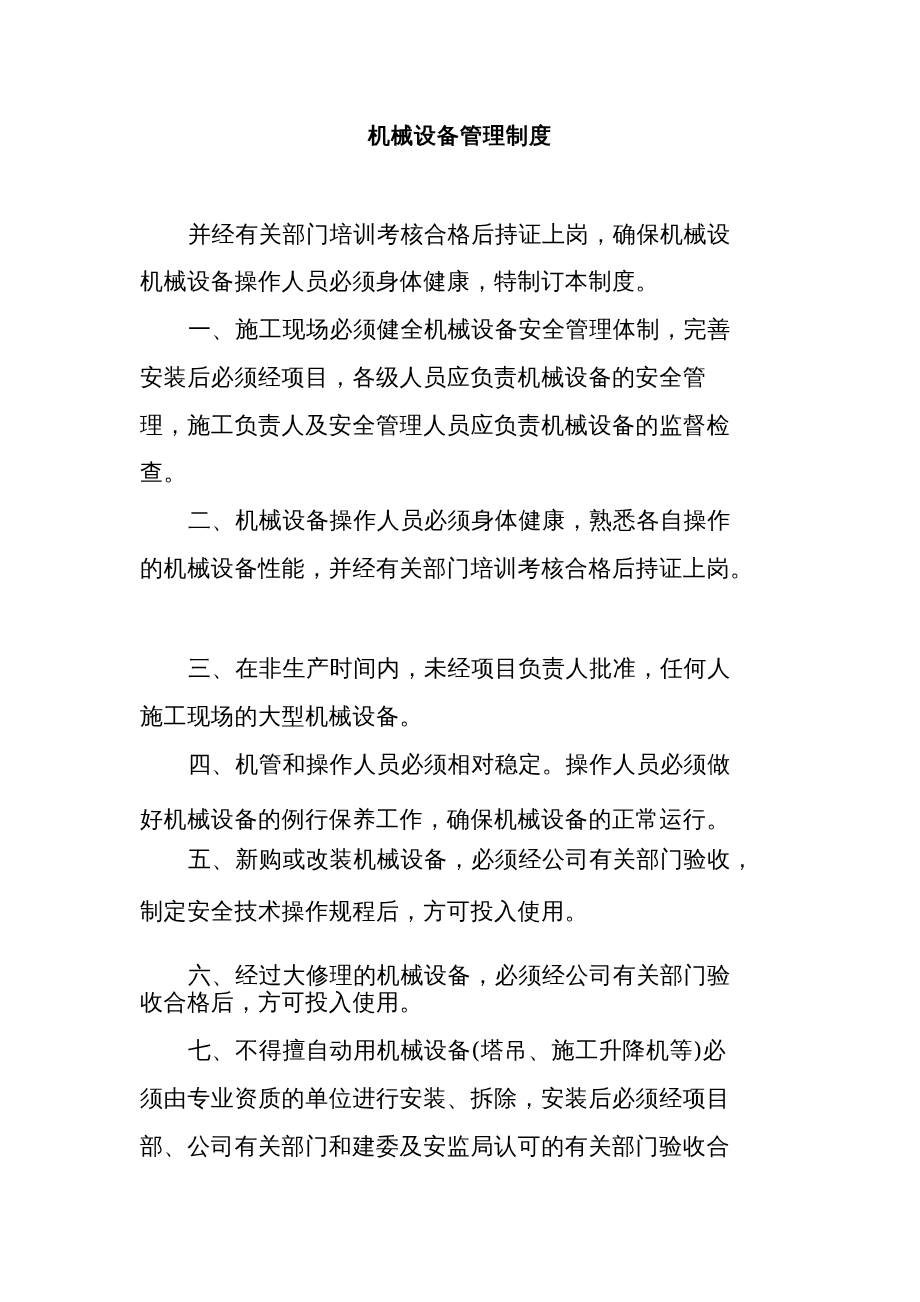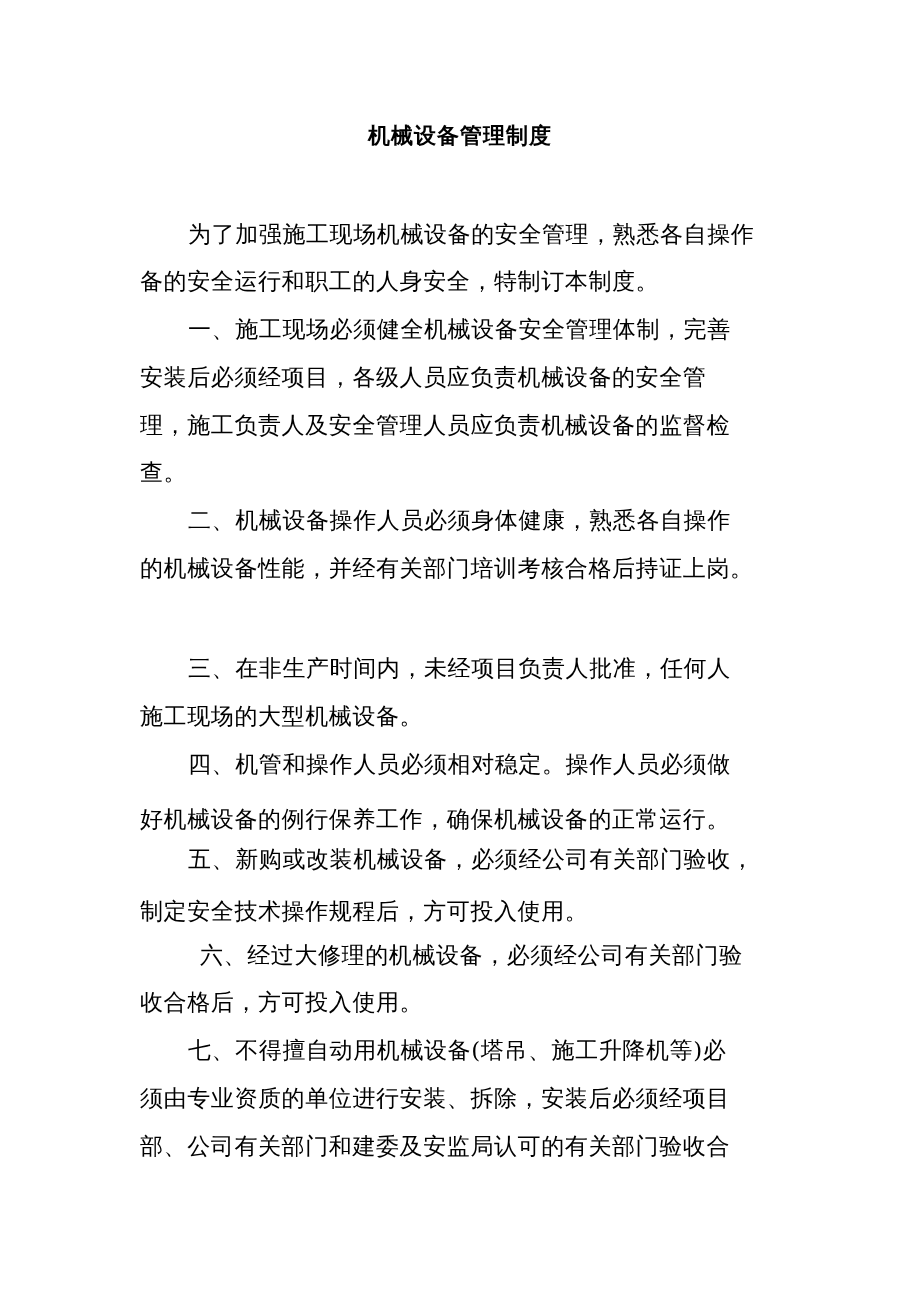--- a/index.html
+++ b/index.html
@@ -46,33 +46,33 @@
     .line.indent {
       left: 188px;
     }
   </style>
 </head>
 <body>
 
 <div class="page">
   <div class="title">机械设备管理制度</div>
   <div id="body-lines">
-      <div class="line indent" style="top: 218px;">为了加强施工现场机械设备的安全管理，熟悉各自操作</div>
-      <div class="line" style="top: 265px;">备的安全运行和职工的人身安全，特制订本制度。</div>
+      <div class="line indent" style="top: 218px;">并经有关部门培训考核合格后持证上岗，确保机械设</div>
+      <div class="line" style="top: 265px;">机械设备操作人员必须身体健康，特制订本制度。</div>
       <div class="line indent" style="top: 313px; text-align: center;">一、施工现场必须健全机械设备安全管理体制，完善</div>
       <div class="line" style="top: 361px;">安装后必须经项目，各级人员应负责机械设备的安全管</div>
       <div class="line" style="top: 409px;">理，施工负责人及安全管理人员应负责机械设备的监督检</div>
       <div class="line" style="top: 456px;">查。</div>
       <div class="line indent" style="top: 504px;">二、机械设备操作人员必须身体健康，熟悉各自操作</div>
       <div class="line" style="top: 552px;">的机械设备性能，并经有关部门培训考核合格后持证上岗。</div>
       <div class="line indent" style="top: 652px;">三、在非生产时间内，未经项目负责人批准，任何人</div>
       <div class="line" style="top: 700px;">施工现场的大型机械设备。</div>
       <div class="line indent" style="top: 748px;">四、机管和操作人员必须相对稳定。操作人员必须做</div>
       <div class="line" style="top: 795px; margin-top: 8px;">好机械设备的例行保养工作，确保机械设备的正常运行。</div>
       <div class="line indent" style="top: 843px;">五、新购或改装机械设备，必须经公司有关部门验收，</div>
       <div class="line" style="top: 895px;">制定安全技术操作规程后，方可投入使用。</div>
-      <div class="line indent" style="top: 939px; margin-left: 12px;">六、经过大修理的机械设备，必须经公司有关部门验</div>
+      <div class="line indent" style="top: 959px;">六、经过大修理的机械设备，必须经公司有关部门验</div>
       <div class="line" style="top: 986px;">收合格后，方可投入使用。</div>
       <div class="line indent" style="top: 1034px;">七、不得擅自动用机械设备(塔吊、施工升降机等)必</div>
       <div class="line" style="top: 1082px;">须由专业资质的单位进行安装、拆除，安装后必须经项目</div>
       <div class="line" style="top: 1130px;">部、公司有关部门和建委及安监局认可的有关部门验收合</div>
     </div>
 </div>
 
 </body></html>

